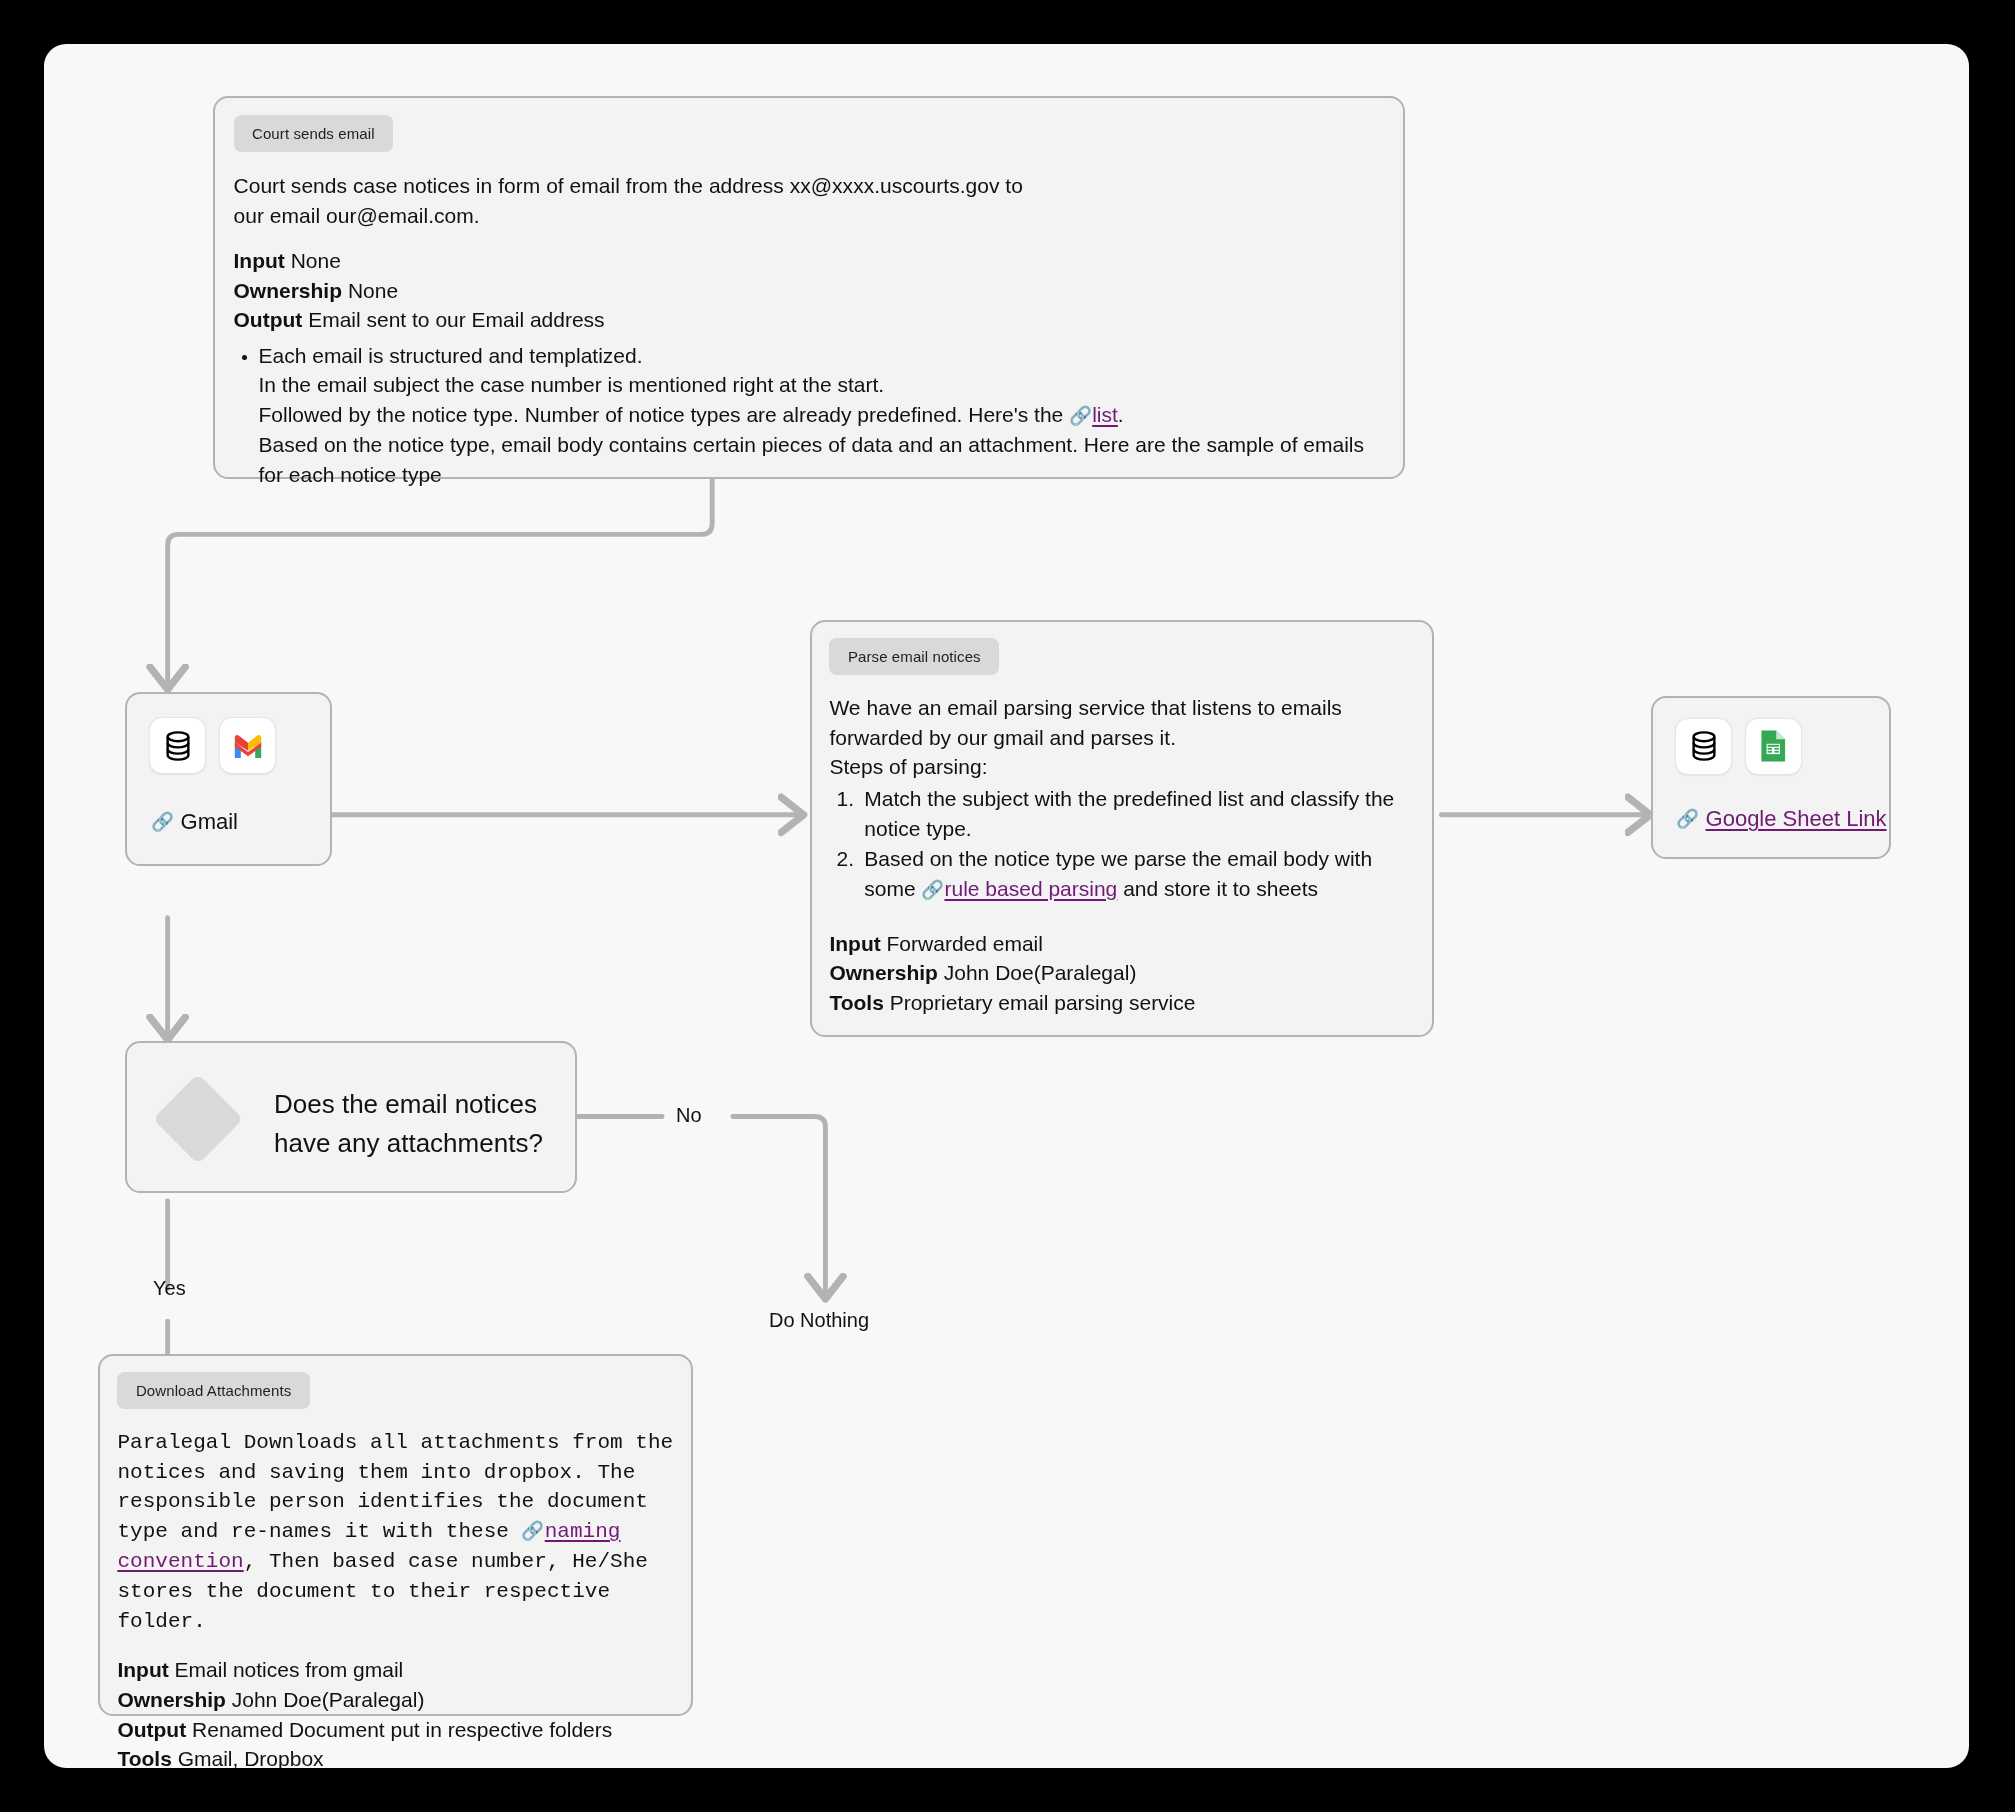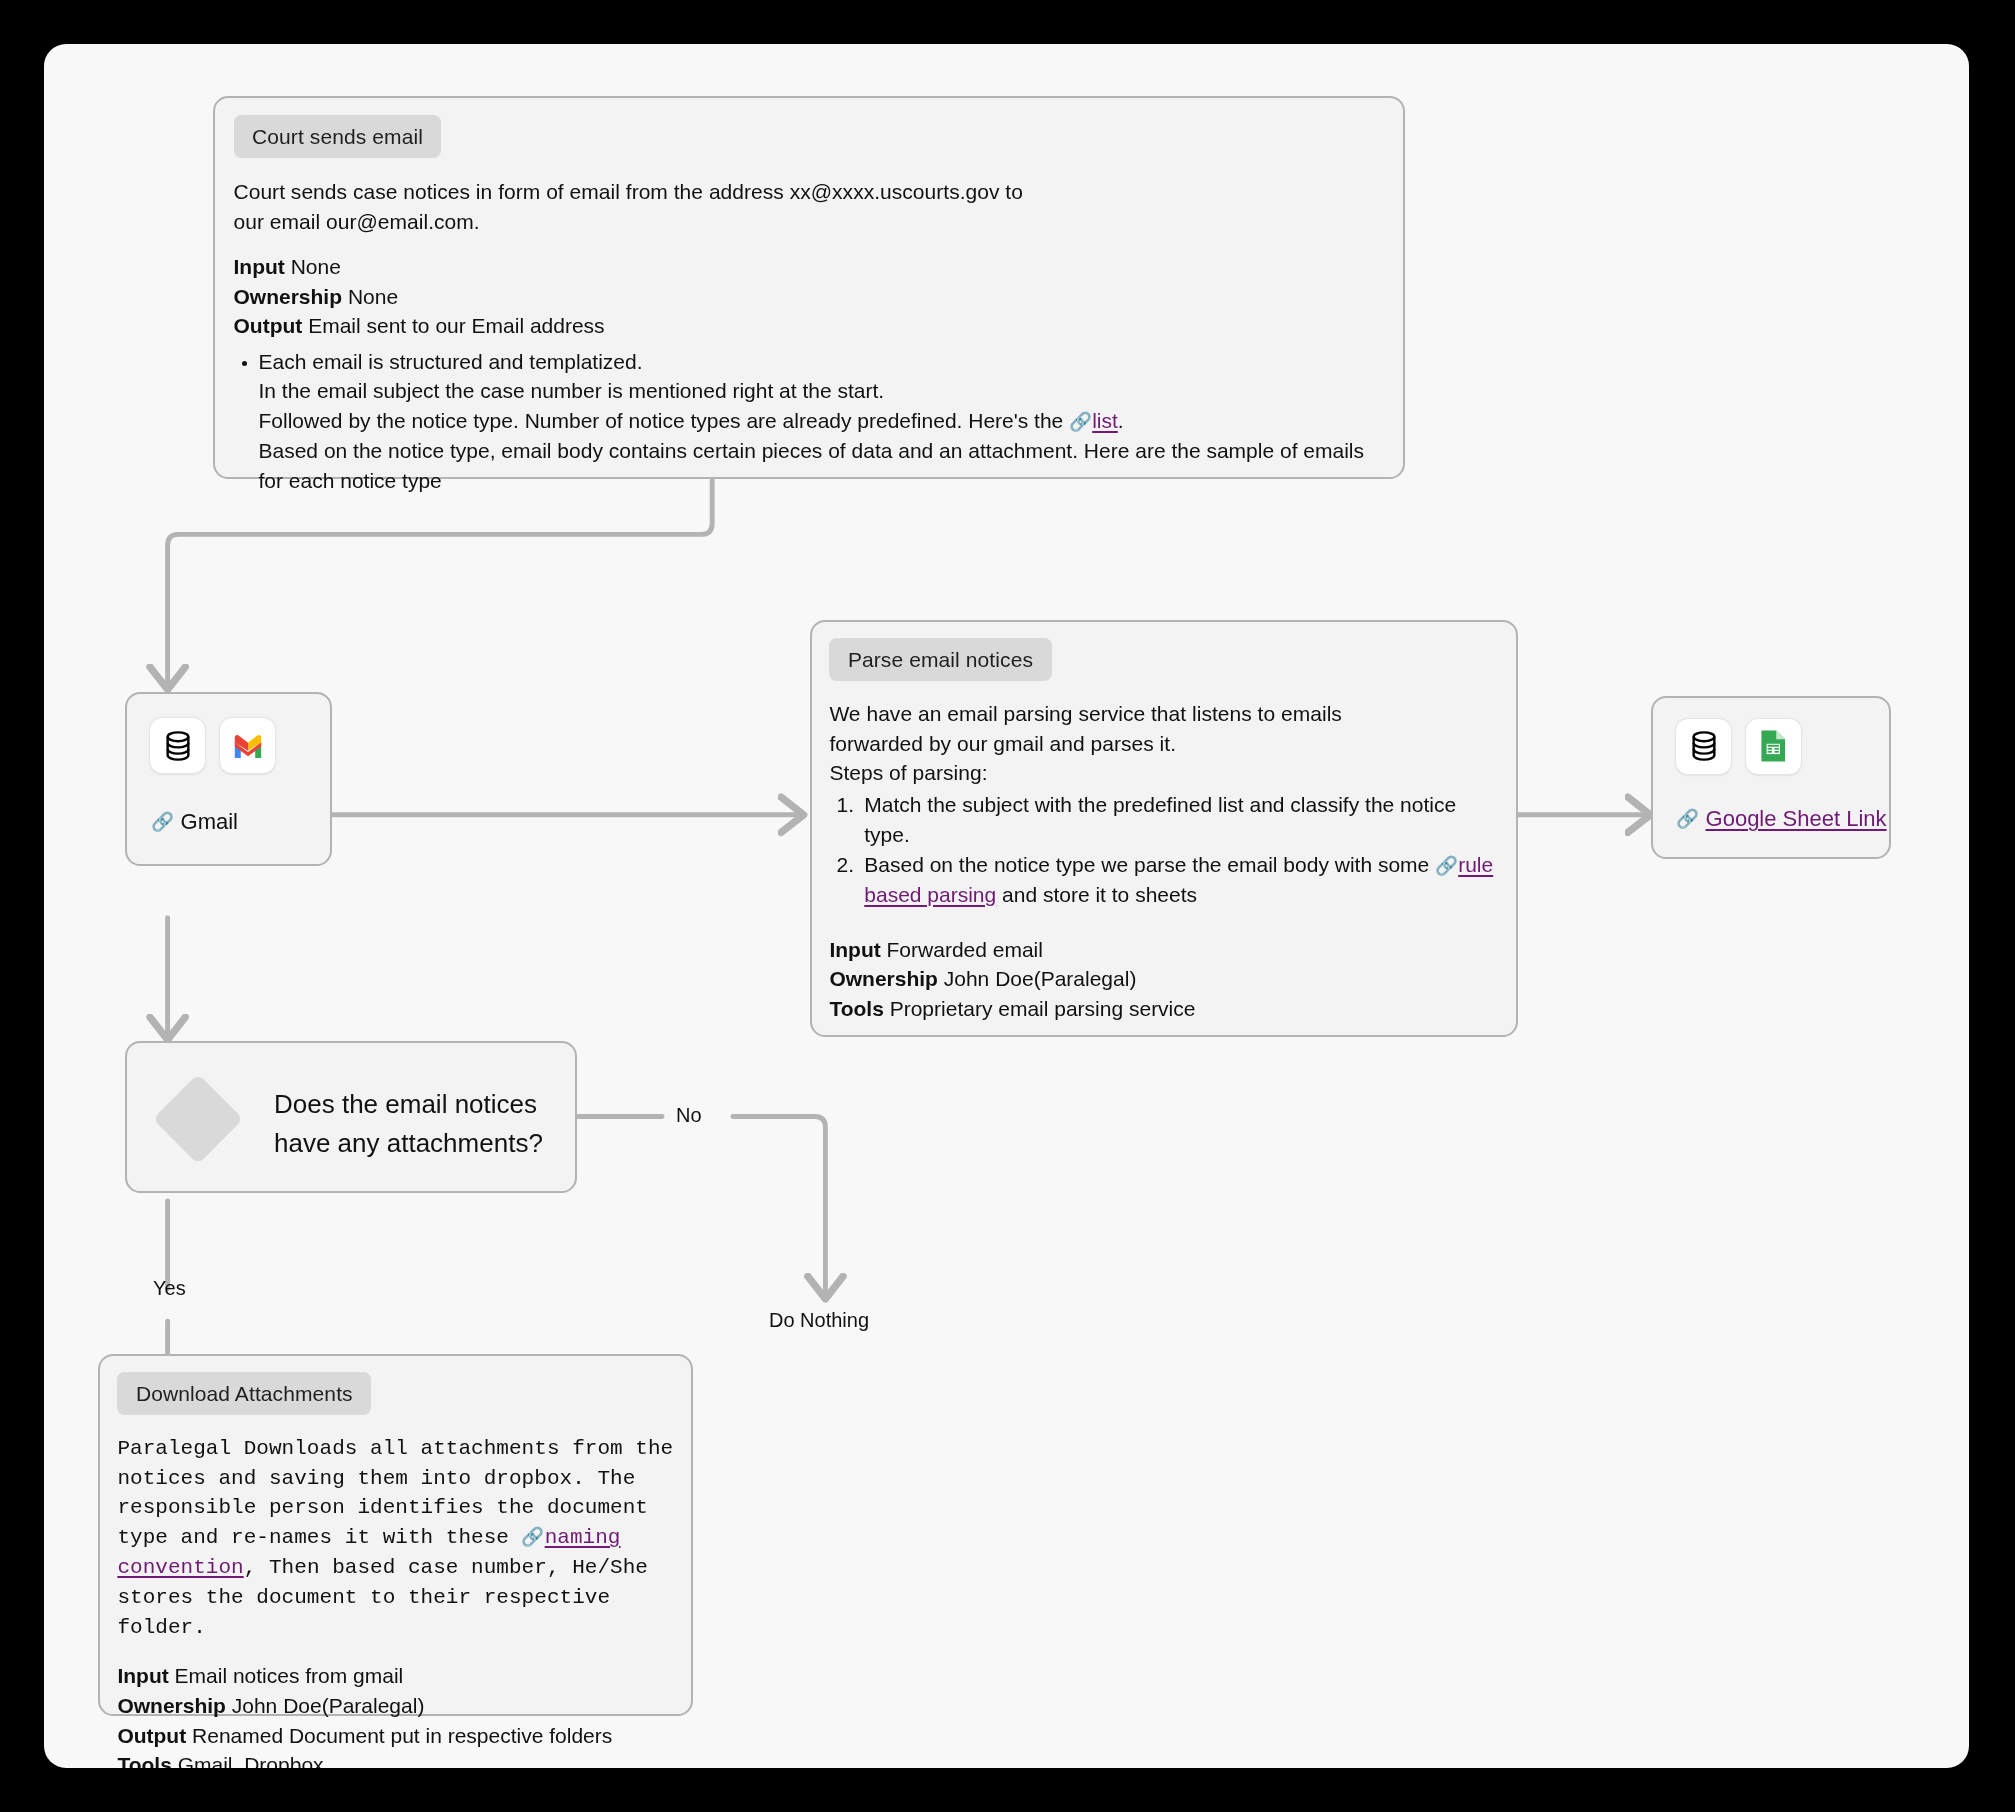--- a/index.html
+++ b/index.html
@@ -33,21 +33,21 @@
     border: 2.2px solid #b3b3b3;
     border-radius: 15.2px;
     box-sizing: border-box;
   }
 
   .badge {
     display: inline-block;
     background: #d9d9d9;
     border-radius: 7.6px;
     padding: 11px 18.5px;
-    font-size: 21px;
+    font-size: 15px;
     color: #1f1f1f;
     line-height: 1.0;
     letter-spacing: 0.1px;
   }
 
   .body-text {
     font-size: 21px;
     color: #111111;
     line-height: 1.42;
     letter-spacing: 0.03px;
@@ -216,21 +216,21 @@
           <path d="M4,14 L26,30 L48,14 L48,21 L26,37 L4,21 Z" fill="#EA4335"></path>
         </svg>
       </div>
     </div>
     <div class="noderow-label" style="left:24px; top:115px;">
       <span class="linkicon">🔗</span>
       <span>Gmail</span>
     </div>
   </div>
 
-  <div class="card" style="left:766px; top:576px; width:708px; height:417px; padding:16.3px 17.4px;">
+  <div class="card" style="left:766px; top:576px; width:624px; height:417px; padding:16.3px 17.4px;">
     <div class="badge">Parse email notices</div>
 
     <div class="body-text" style="margin-top:17.4px;">
       <div>We have an email parsing service that listens to emails</div>
       <div>forwarded by our gmail and parses it.</div>
       <div>Steps of parsing:</div>
     </div>
 
     <ol class="steps">
       <li>Match the subject with the predefined list and classify the notice type.</li>

